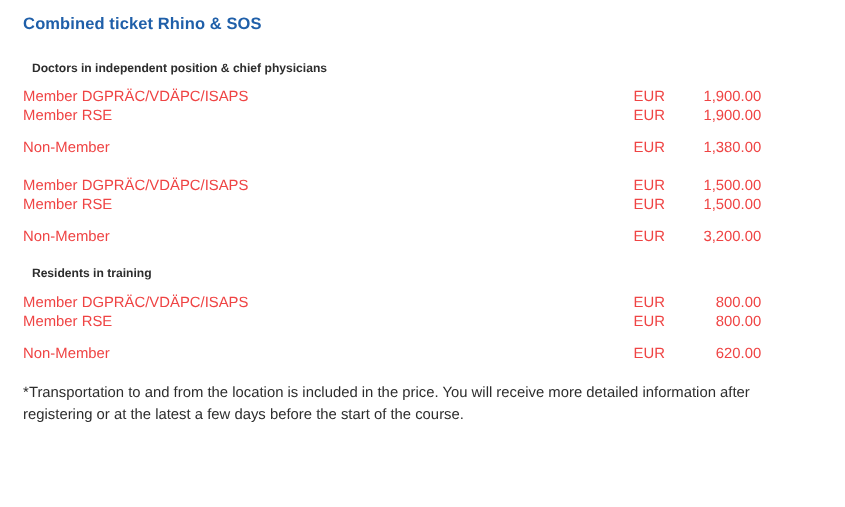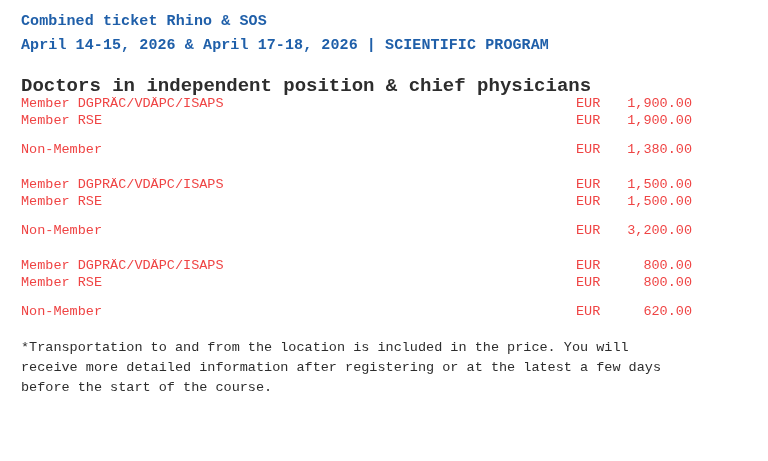--- a/index.html
+++ b/index.html
@@ -11,38 +11,37 @@
     overflow: hidden;
     font-family: "Liberation Sans", sans-serif;
     -webkit-font-smoothing: antialiased;
   }
   .page {
     box-sizing: border-box;
     width: 732px;
     height: 461px;
     padding: 10px 40px 3px 21px;
     color: #2d2d2d;
-    font-family: Liberation Mono, monospace;
   }
   .doc-header {
     margin-bottom: 20px;
   }
   .doc-title, .doc-subtitle {
     color: #1f5fa9;
     font-size: 15px;
     font-weight: 700;
     line-height: 24px;
     letter-spacing: 0.1px;
   }
   .price-section {
     margin-bottom: 18px;
   }
   .section-heading {
-    margin: 0;
-    font-size: 19px;
+    margin: 8px;
+    font-size: 11px;
     font-weight: 700;
     line-height: 17px;
     color: #2d2d2d;
   }
   .row {
     display: flex;
     align-items: baseline;
     font-size: 13.5px;
     line-height: 17px;
     color: #ef4444;
@@ -69,21 +68,20 @@
     color: #2d2d2d;
   }
 </style>
 </head>
 <body>
 
 <div class="page">
 
   <div class="doc-header">
     <div class="doc-title">Combined ticket Rhino &amp; SOS</div>
-    <div class="doc-subtitle">April 14-15, 2026 &amp; April 17-18, 2026 | SCIENTIFIC PROGRAM</div>
   </div>
 
   <section class="price-section">
     <h2 class="section-heading">Doctors in independent position &amp; chief physicians</h2>
     <div class="row">
       <span class="label">Member DGPRÄC/VDÄPC/ISAPS</span>
       <span class="cur">EUR</span>
       <span class="amt">1,900.00</span>
     </div>
     <div class="row">
@@ -110,20 +108,21 @@
       <span class="amt">1,500.00</span>
     </div>
     <div class="row gap-before">
       <span class="label">Non-Member</span>
       <span class="cur">EUR</span>
       <span class="amt">3,200.00</span>
     </div>
   </section>
 
   <section class="price-section">
+    <h2 class="section-heading">Residents in training</h2>
     <div class="row">
       <span class="label">Member DGPRÄC/VDÄPC/ISAPS</span>
       <span class="cur">EUR</span>
       <span class="amt">800.00</span>
     </div>
     <div class="row">
       <span class="label">Member RSE</span>
       <span class="cur">EUR</span>
       <span class="amt">800.00</span>
     </div>

